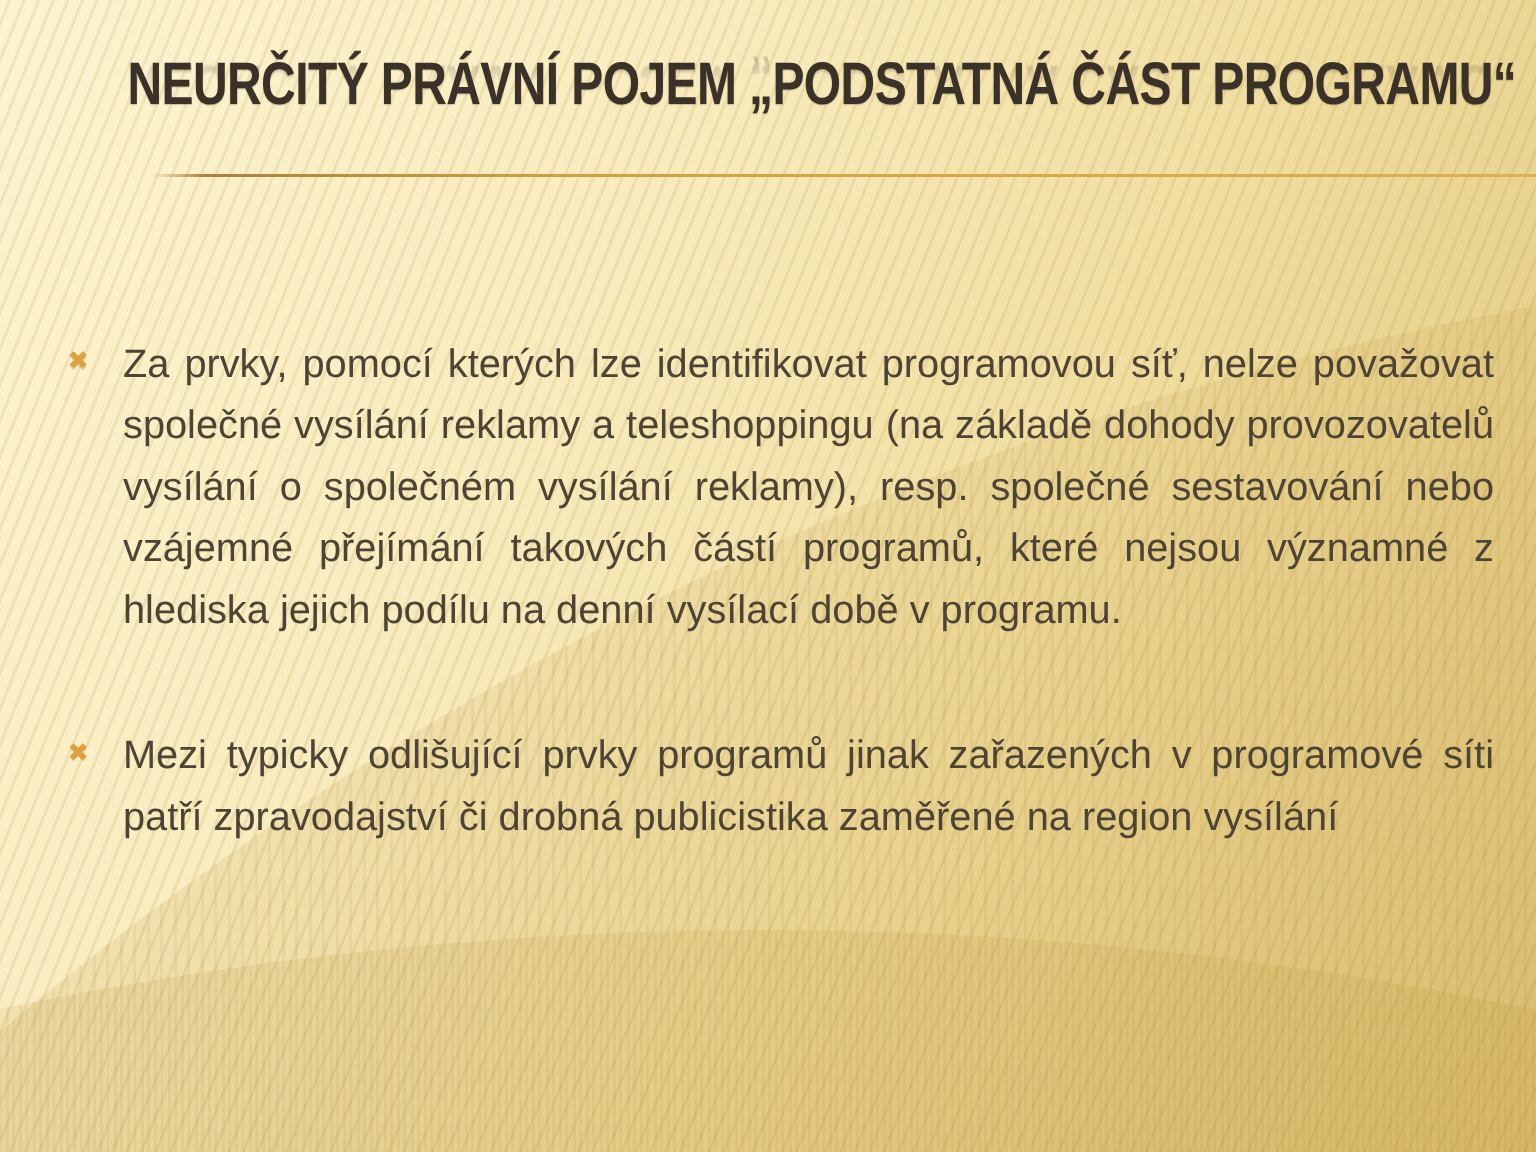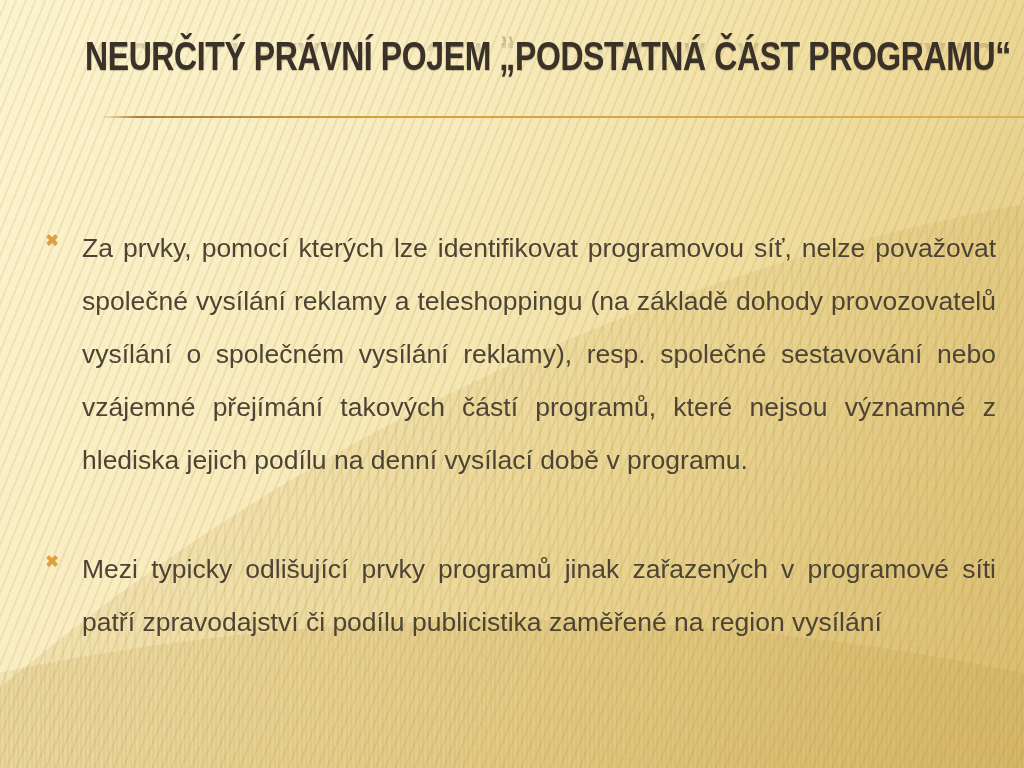--- a/index.html
+++ b/index.html
@@ -96,21 +96,21 @@
     flex: 0 0 37px;
     width: 37px;
     font-size: 17px;
     line-height: 37.5px;
     color: var(--bullet-color, #e09f3d);
     text-shadow: 0 1px 0 rgba(140,90,20,0.25);
   }
   .bullet-text {
     flex: 1 1 auto;
     font-size: 26.5px;
-    line-height: 53px;
+    line-height: 41px;
     color: var(--body-color, #4d4435);
     text-align: justify;
     text-justify: inter-word;
   }
 </style>
 </head>
 <body>
 
 <div class="slide">
 
@@ -125,17 +125,17 @@
 
   <div class="content">
 
     <div class="bullet-row">
       <span class="bullet-marker">✖</span>
       <div class="bullet-text">Za prvky, pomocí kterých lze identifikovat programovou síť, nelze považovat společné vysílání reklamy a teleshoppingu (na základě dohody provozovatelů vysílání o společném vysílání reklamy), resp. společné sestavování nebo vzájemné přejímání takových částí programů, které nejsou významné z hlediska jejich podílu na denní vysílací době v programu.</div>
     </div>
 
     <div class="bullet-row">
       <span class="bullet-marker">✖</span>
-      <div class="bullet-text">Mezi typicky odlišující prvky programů jinak zařazených v programové síti patří zpravodajství či podílu publicistika zaměřené na region vysílání</div>
+      <div class="bullet-text">Mezi typicky odlišující prvky programů jinak zařazených v programové síti patří zpravodajství či drobná publicistika zaměřené na region vysílání</div>
     </div>
 
   </div>
 </div>
 
 </body></html>

